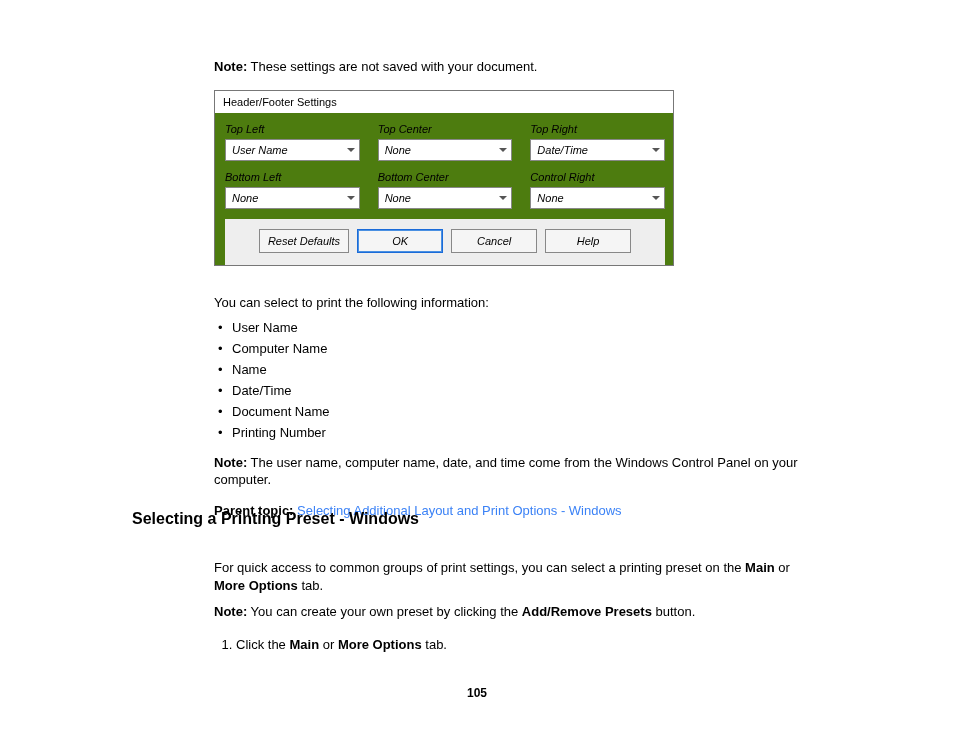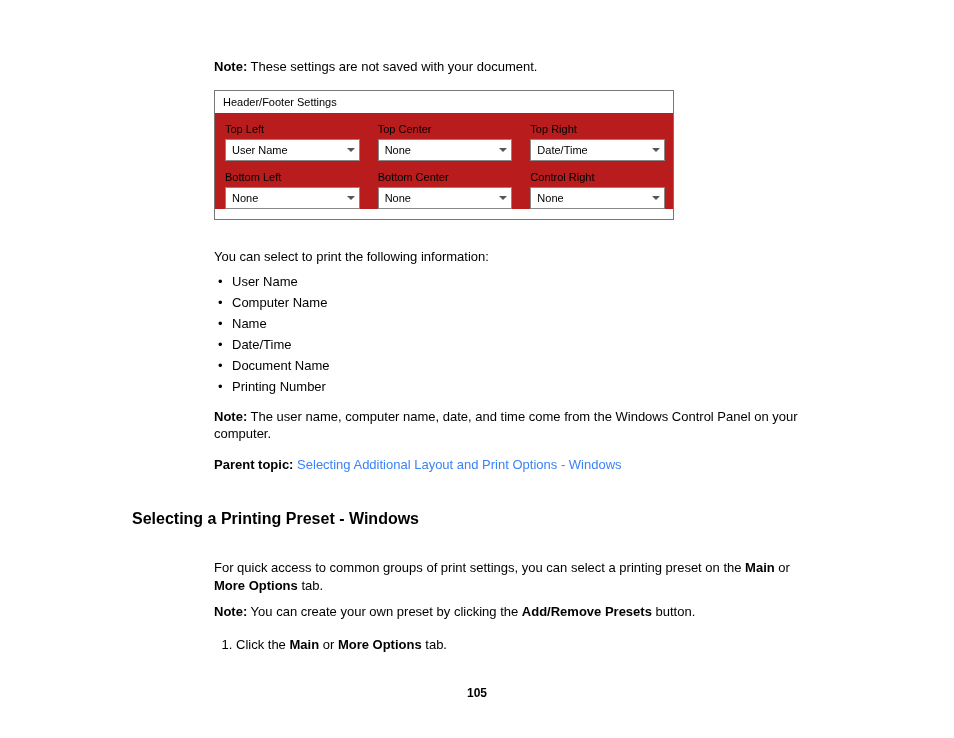--- a/index.html
+++ b/index.html
@@ -32,22 +32,23 @@
     background: #fff;
     font-size: 11px;
     margin-bottom: 28px;
   }
   .dialog-title {
     padding: 5px 8px 4px 8px;
     background: #fff;
     border-bottom: 1px solid transparent;
   }
   .dialog-body {
-    background: #b91c1c;
+    background: #4d7c0f;
     padding: 10px 8px 0 10px;
+    font-style: italic;
   }
   .row {
     display: flex;
     gap: 18px;
     margin-bottom: 10px;
   }
   .col { flex: 1 1 0; }
   .lbl { margin-bottom: 4px; }
   .combo {
     position: relative;
@@ -192,20 +193,26 @@
           </div>
           <div class="col">
             <div class="lbl">Control Right</div>
             <div class="combo">
               <span>None</span>
               <span class="chev"></span>
             </div>
           </div>
         </div>
 
+        <div class="dialog-buttons">
+          <div class="dbtn">Reset Defaults</div>
+          <div class="dbtn primary">OK</div>
+          <div class="dbtn">Cancel</div>
+          <div class="dbtn">Help</div>
+        </div>
       </div>
     </div>
 
     <p class="para">You can select to print the following information:</p>
 
     <ul class="bullets">
       <li>User Name</li>
       <li>Computer Name</li>
       <li>Name</li>
       <li>Date/Time</li>

